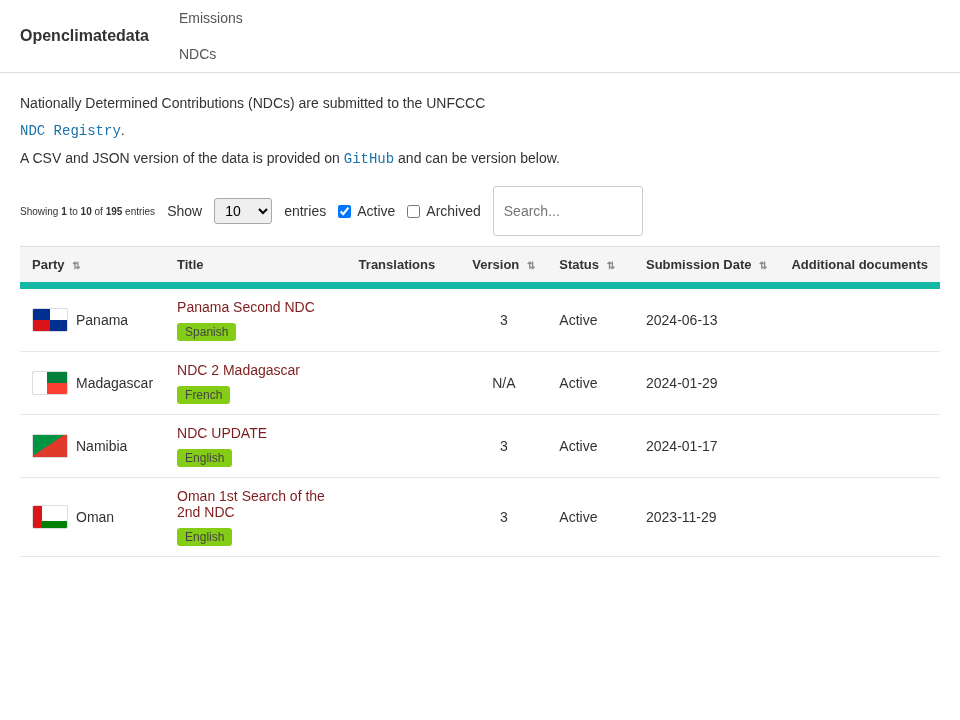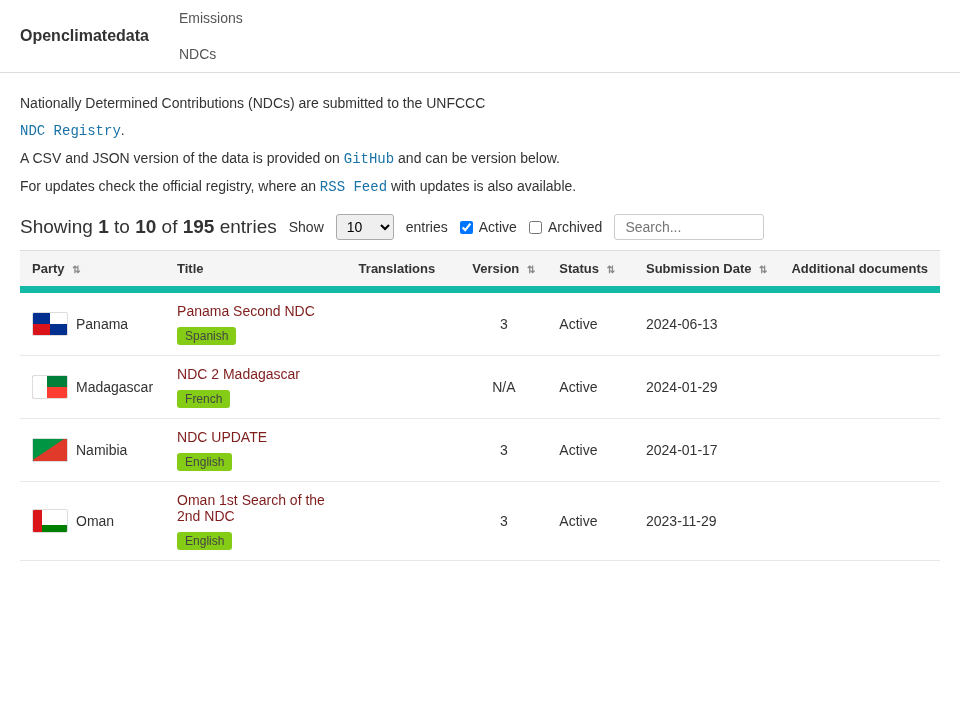--- a/index.html
+++ b/index.html
@@ -46,38 +46,38 @@
     }
 
     
     .controls {
       display: flex;
       align-items: center;
       gap: 12px;
       margin: 16px 0 10px 0;
       flex-wrap: wrap;
     }
-    .showing-text { font-size: 19px; color: #333; }
+    .showing-text { font-size: 10px; color: #333; }
     .show-label { font-size: 14px; color: #333; }
     .entries-label { font-size: 14px; color: #333; }
     select.entries-select {
       padding: 3px 6px;
       font-size: 14px;
       border: 1px solid #aaa;
       border-radius: 3px;
     }
     .checkbox-group {
       display: flex;
       align-items: center;
       gap: 6px;
     }
     .checkbox-group label { font-size: 14px; }
     input[type="checkbox"] { cursor: pointer; }
     .search-input {
-      padding: 4px 10px;
+      padding: 16px 10px;
       border: 1px solid #ccc;
       border-radius: 3px;
       font-size: 14px;
       width: 150px;
       color: #999;
     }
 
     
     table {
       width: 100%;
@@ -259,23 +259,20 @@
 
   <p class="intro-text">
     <span>Nationally Determined Contributions (NDCs) are submitted to the UNFCCC</span>
   </p>
   <p class="intro-text">
     <a href="#" class="link">NDC Registry</a><span>.</span>
   </p>
   <p class="intro-text">
     <span>A CSV and JSON version of the data is provided on </span><a href="#" class="link">GitHub</a><span> and can be version below.</span>
   </p>
-  <p class="intro-text">
-    <span>For updates check the official registry, where an </span><a href="#" class="link">RSS Feed</a><span> with updates is also available.</span>
-  </p>
 
   <div class="controls">
     <span class="showing-text">
       <span>Showing</span>
       <strong><span>1</span></strong>
       <span> to </span>
       <strong><span>10</span></strong>
       <span> of </span>
       <strong><span>195</span></strong>
       <span>entries</span>

